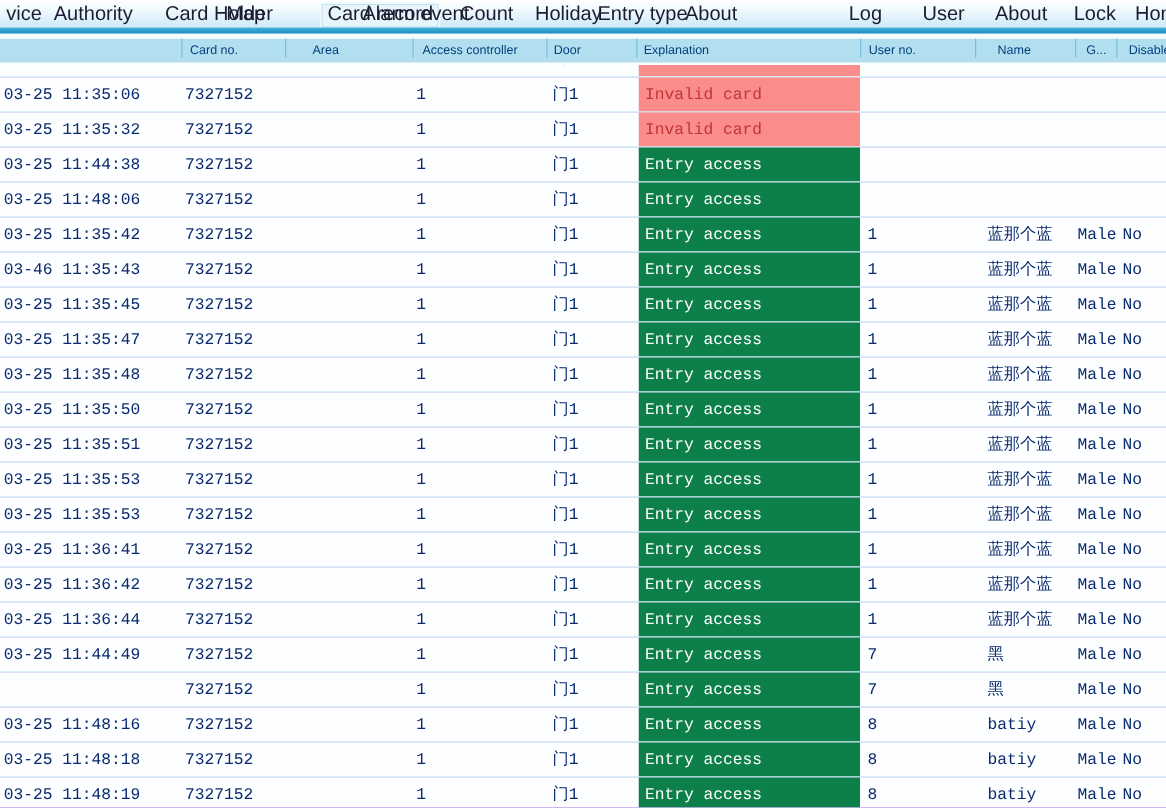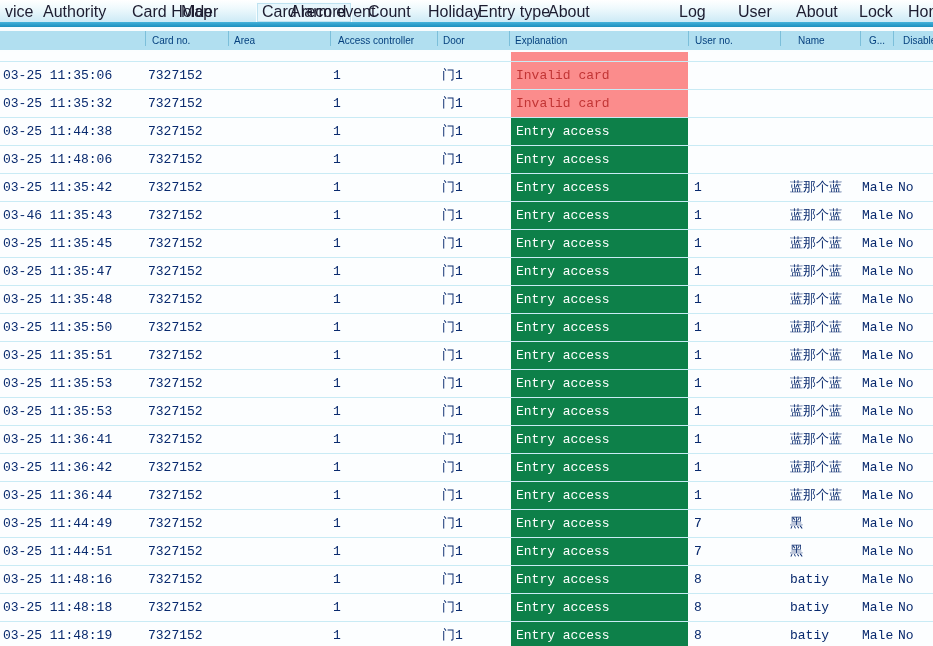--- a/index.html
+++ b/index.html
@@ -98,21 +98,21 @@
       <span class="menu-item" style="left: 791px;">About</span>
       <span class="menu-item" style="left: 854px;">Lock</span>
       <span class="menu-item" style="left: 903px;">Home</span>
     </div>
   <div class="menubar-band"></div>
   <div class="menubar-gap"></div>
 
   <div class="thead">
     <div class="th first" style="left:0;width:145px;"></div>
     <div class="th" style="left:145px;width:83px;padding-left:6px;">Card no.</div>
-    <div class="th" style="left:228px;width:102px;padding-left:5px;">Area</div>
+    <div class="th" style="left:228px;width:102px;padding-left:21px;">Area</div>
     <div class="th" style="left:330px;width:107px;padding-left:7px;">Access controller</div>
     <div class="th" style="left:437px;width:72px;padding-left:5px;">Door</div>
     <div class="th" style="left:509px;width:179px;padding-left:5px;">Explanation</div>
     <div class="th" style="left:688px;width:92px;padding-left:6px;">User no.</div>
     <div class="th" style="left:780px;width:80px;padding-left:17px;">Name</div>
     <div class="th" style="left:860px;width:33px;padding-left:8px;">G...</div>
     <div class="th" style="left:893px;width:40px;padding-left:9px;">Disable</div>
   </div>
 
   <div class="tbody">
@@ -326,21 +326,20 @@
     <div class="cell c-area"></div>
     <div class="cell c-ctrl">1</div>
     <div class="cell c-door">门1</div>
     <div class="cell c-expl status-entry">Entry access</div>
     <div class="cell c-user">7</div>
     <div class="cell c-name">黑</div>
     <div class="cell c-gender">Male</div>
     <div class="cell c-disable">No</div>
   </div>
       <div class="row">
-    <div class="cell c-time">03-25 11:44:51</div>
     <div class="cell c-card">7327152</div>
     <div class="cell c-area"></div>
     <div class="cell c-ctrl">1</div>
     <div class="cell c-door">门1</div>
     <div class="cell c-expl status-entry">Entry access</div>
     <div class="cell c-user">7</div>
     <div class="cell c-name">黑</div>
     <div class="cell c-gender">Male</div>
     <div class="cell c-disable">No</div>
   </div>

